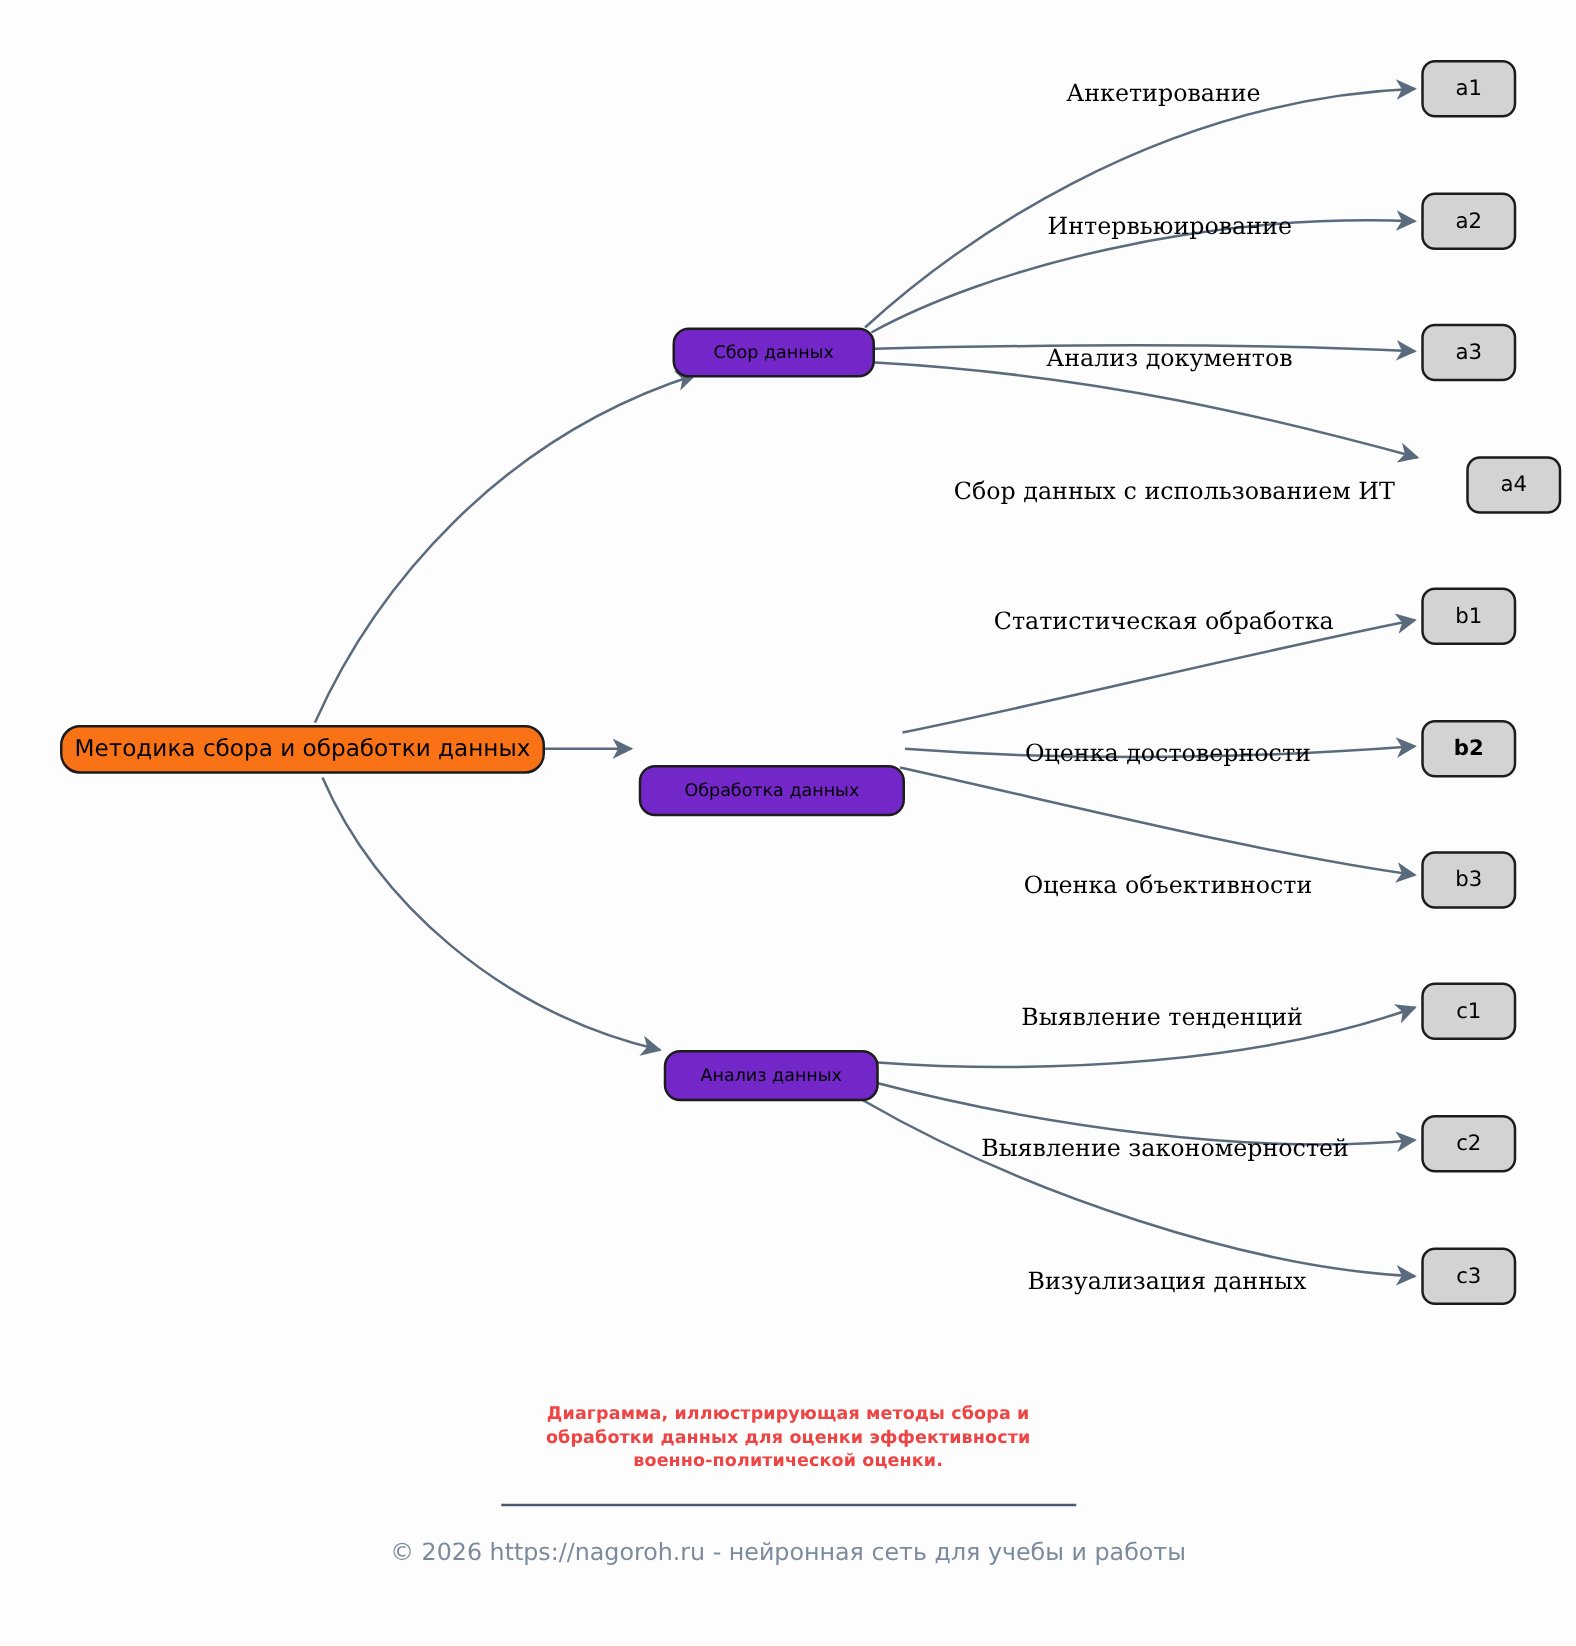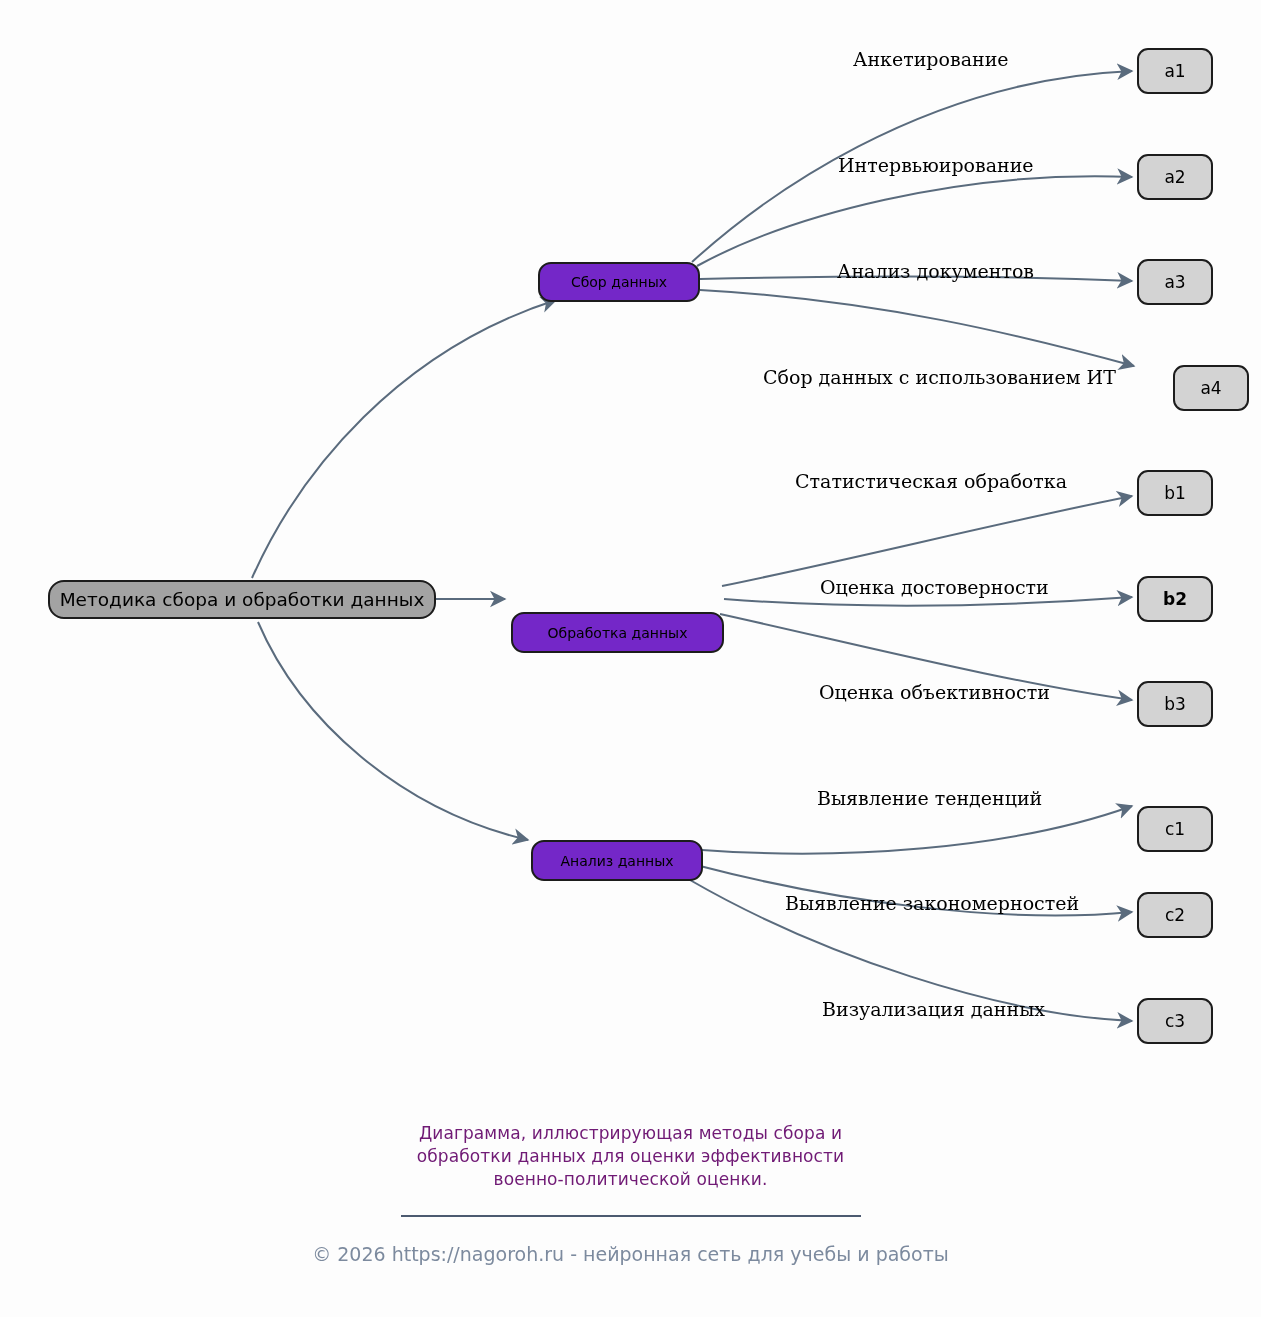--- a/index.html
+++ b/index.html
@@ -24,21 +24,21 @@
     position: absolute;
     box-sizing: border-box;
     display: flex;
     align-items: center;
     justify-content: center;
     border-radius: 13px;
     border: 2px solid #1c1c1c;
     white-space: nowrap;
   }
   .node-root {
-    background: #a3a3a3;
+    background: #f97316;
     color: #000000;
     font-size: 18.5px;
     font-family: "DejaVu Sans", sans-serif;
     border-radius: 16px;
   }
   .node-branch {
     background: #7427c8;
     color: #000000;
     font-size: 14px;
     font-family: "DejaVu Sans", sans-serif;
@@ -51,33 +51,34 @@
     font-family: "DejaVu Sans", sans-serif;
     border-radius: 11px;
   }
   .edge-label {
     position: absolute;
     font-family: "DejaVu Serif", serif;
     font-size: 19px;
     color: #000000;
     white-space: nowrap;
     line-height: 1;
+    margin-top: 16px;
   }
   #caption-block {
     position: absolute;
     left: 0;
     top: 1122px;
     width: 1261px;
     text-align: center;
   }
   .caption-text {
     font-family: "DejaVu Sans", sans-serif;
-    font-weight: normal;
-    font-size: 17px;
-    color: #701a75;
+    font-weight: bold;
+    font-size: 14px;
+    color: #ef4444;
     line-height: 1.35;
     letter-spacing: 0.1px;
   }
   .caption-rule {
     width: 460px;
     height: 0;
     border-top: 2px solid #4c5a70;
     margin: 24px auto 0 auto;
   }
   .footer-text {
@@ -150,21 +151,21 @@
 <div class="node node-leaf" style="left:1137px; top:470px; width:76px; height:46px;">
   <span>b1</span>
 </div>
 <div class="node node-leaf" style="left:1137px; top:576px; width:76px; height:46px;font-weight:bold;">
   <span>b2</span>
 </div>
 <div class="node node-leaf" style="left:1137px; top:681px; width:76px; height:46px;">
   <span>b3</span>
 </div>
 
-<div class="node node-leaf" style="left:1137px; top:786px; width:76px; height:46px;margin-top:20px;">
+<div class="node node-leaf" style="left:1137px; top:786px; width:76px; height:46px;">
   <span>c1</span>
 </div>
 <div class="node node-leaf" style="left:1137px; top:892px; width:76px; height:46px;">
   <span>c2</span>
 </div>
 <div class="node node-leaf" style="left:1137px; top:998px; width:76px; height:46px;">
   <span>c3</span>
 </div>
 
 <div class="edge-label" style="left:853px; top:50px;">Анкетирование</div>

